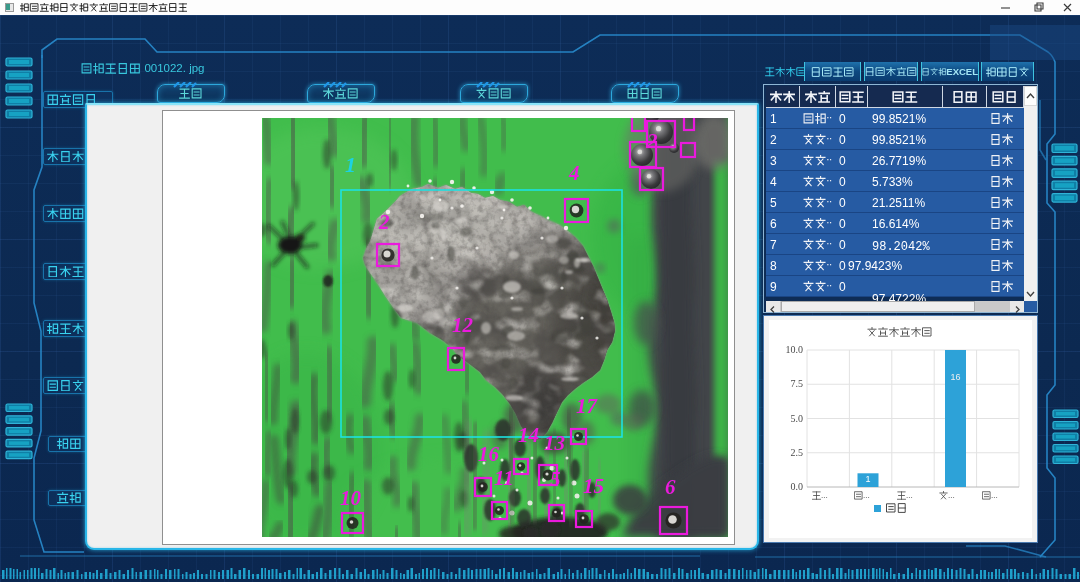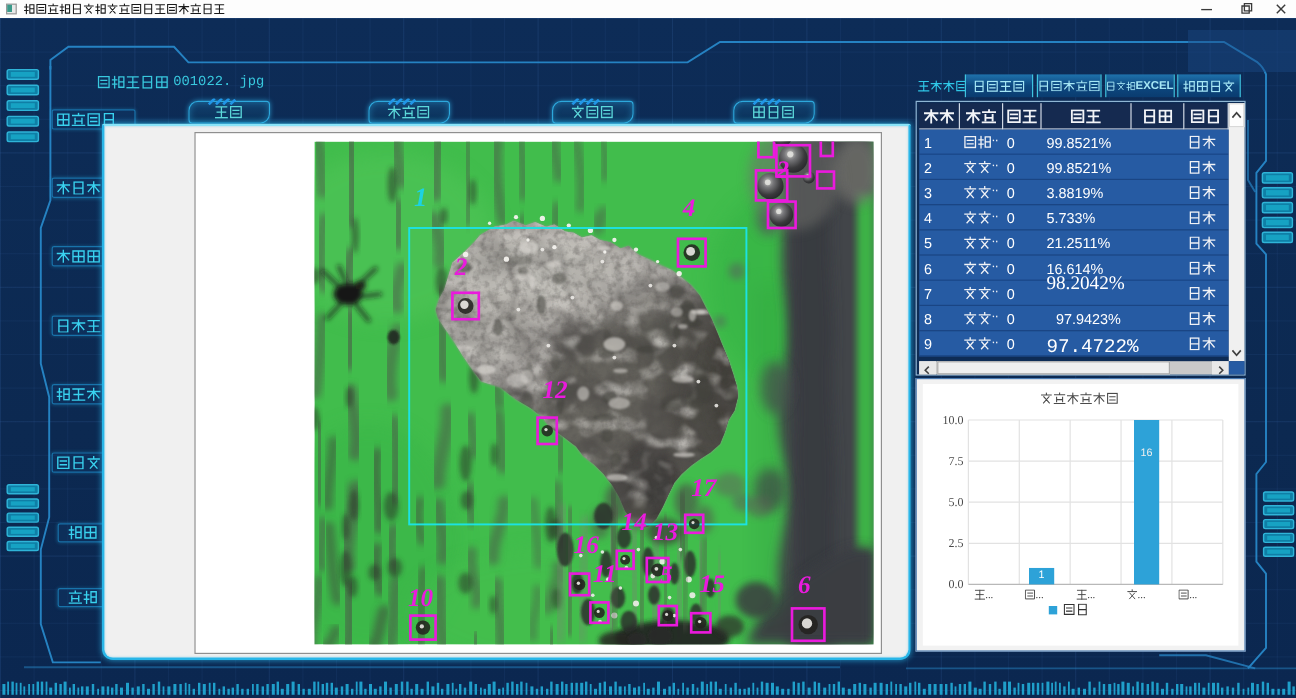--- a/index.html
+++ b/index.html
@@ -371,21 +371,21 @@
         <rect x="1077.0" y="572" width="2" height="7" fill="#1f9fca"></rect>
       </g>
  <rect x="990" y="25" width="90" height="35" fill="#1b4a86" opacity="0.45"></rect>
 </svg>
 <div class="abs" style="left:81px;top:63px"><svg style="vertical-align:top;" width="59.4" height="11" viewBox="0 0 540 100" fill="none" stroke="#38c8de" stroke-width="10" stroke-linecap="square">
         <path transform="translate(0,0)" d="M10,8H90V90H10Z M28,36H72 M28,63H72"></path>
         <path transform="translate(110,0)" d="M22,6V94 M6,32H38 M6,64H38 M54,10H92V88H54Z M54,48H92"></path>
         <path transform="translate(220,0)" d="M10,10H90 M18,50H82 M6,92H94 M50,10V92"></path>
         <path transform="translate(330,0)" d="M18,6H82V94H18Z M18,50H82"></path>
         <path transform="translate(440,0)" d="M10,10H90V90H10Z M50,10V90 M10,50H90"></path>
-      </svg><span style="font-family:Liberation Mono, monospace;font-size:11.5px;color:#38c8de;vertical-align:top;position:relative;top:-1px;margin-left:4px">001022. jpg</span></div>
+      </svg><span style="font-family:Liberation Sans, sans-serif;font-size:11.5px;color:#38c8de;vertical-align:top;position:relative;top:-1px;margin-left:4px">001022. jpg</span></div>
     <div class="abs" style="left:157px;top:84px;width:68px;height:19px;background:linear-gradient(180deg,#11406e,#0b3058);border:1.3px solid #2da8dc;border-radius:8px 3px 8px 3px;box-shadow:0 0 4px rgba(45,168,220,.8), inset 0 0 6px rgba(45,168,220,.45);display:flex;align-items:center;justify-content:center">
       <svg class="abs" style="left:14px;top:-3px" width="26" height="6" viewBox="0 0 26 6">
         <path d="M2,5 L7,0 M8,5 L13,0 M14,5 L19,0 M20,5 L24,1" stroke="#2196e8" stroke-width="2.2"></path>
       </svg>
       <svg style="vertical-align:top;" width="23.1" height="11" viewBox="0 0 210 100" fill="none" stroke="#5cd8da" stroke-width="10" stroke-linecap="square">
         <path transform="translate(0,0)" d="M10,10H90 M18,50H82 M6,92H94 M50,10V92"></path>
         <path transform="translate(110,0)" d="M10,8H90V90H10Z M28,36H72 M28,63H72"></path>
       </svg>
     </div>
     <div class="abs" style="left:307px;top:84px;width:68px;height:19px;background:linear-gradient(180deg,#11406e,#0b3058);border:1.3px solid #2da8dc;border-radius:8px 3px 8px 3px;box-shadow:0 0 4px rgba(45,168,220,.8), inset 0 0 6px rgba(45,168,220,.45);display:flex;align-items:center;justify-content:center">
@@ -990,21 +990,21 @@
         <path transform="translate(0,0)" d="M18,6H82V94H18Z M18,50H82"></path>
         <path transform="translate(110,0)" d="M50,4V96 M6,28H94 M46,34L12,74 M54,34L88,74"></path>
       </svg></div>
     <div class="abs" style="left:766px;top:150px;width:258px;height:21px;background:#265ba3;border-bottom:1px solid #1a4584"></div>
     <div class="abs" style="left:770px;top:154px;color:#fff;font-size:12px">3</div>
     <div class="abs" style="left:803px;top:155px"><svg style="vertical-align:top;" width="23.1" height="11" viewBox="0 0 210 100" fill="none" stroke="#f0f2f6" stroke-width="10" stroke-linecap="square">
         <path transform="translate(0,0)" d="M50,4V18 M10,22H90 M28,36L74,88 M72,36L26,88"></path>
         <path transform="translate(110,0)" d="M50,4V18 M10,22H90 M28,36L74,88 M72,36L26,88"></path>
       </svg><span style="color:#f0f2f6;font-size:11px;vertical-align:top;position:relative;top:-2px;letter-spacing:-1px">··</span></div>
     <div class="abs" style="left:839px;top:154px;color:#fff;font-size:12px">0</div>
-    <div class="abs" style="left:872px;top:154px;color:#fff;font-size:12px;font-family:'Liberation Sans',sans-serif">3.8819%</div>
+    <div class="abs" style="left:872px;top:154px;color:#fff;font-size:12px;font-family:'Liberation Sans',sans-serif">26.7719%</div>
     <div class="abs" style="left:990px;top:155px"><svg style="vertical-align:top;" width="23.1" height="11" viewBox="0 0 210 100" fill="none" stroke="#f0f2f6" stroke-width="10" stroke-linecap="square">
         <path transform="translate(0,0)" d="M18,6H82V94H18Z M18,50H82"></path>
         <path transform="translate(110,0)" d="M50,4V96 M6,28H94 M46,34L12,74 M54,34L88,74"></path>
       </svg></div>
     <div class="abs" style="left:766px;top:171px;width:258px;height:21px;background:#265ba3;border-bottom:1px solid #1a4584"></div>
     <div class="abs" style="left:770px;top:175px;color:#fff;font-size:12px">4</div>
     <div class="abs" style="left:803px;top:176px"><svg style="vertical-align:top;" width="23.1" height="11" viewBox="0 0 210 100" fill="none" stroke="#f0f2f6" stroke-width="10" stroke-linecap="square">
         <path transform="translate(0,0)" d="M50,4V18 M10,22H90 M28,36L74,88 M72,36L26,88"></path>
         <path transform="translate(110,0)" d="M50,4V18 M10,22H90 M28,36L74,88 M72,36L26,88"></path>
       </svg><span style="color:#f0f2f6;font-size:11px;vertical-align:top;position:relative;top:-2px;letter-spacing:-1px">··</span></div>
@@ -1038,45 +1038,45 @@
         <path transform="translate(0,0)" d="M18,6H82V94H18Z M18,50H82"></path>
         <path transform="translate(110,0)" d="M50,4V96 M6,28H94 M46,34L12,74 M54,34L88,74"></path>
       </svg></div>
     <div class="abs" style="left:766px;top:234px;width:258px;height:21px;background:#265ba3;border-bottom:1px solid #1a4584"></div>
     <div class="abs" style="left:770px;top:238px;color:#fff;font-size:12px">7</div>
     <div class="abs" style="left:803px;top:239px"><svg style="vertical-align:top;" width="23.1" height="11" viewBox="0 0 210 100" fill="none" stroke="#f0f2f6" stroke-width="10" stroke-linecap="square">
         <path transform="translate(0,0)" d="M50,4V18 M10,22H90 M28,36L74,88 M72,36L26,88"></path>
         <path transform="translate(110,0)" d="M50,4V18 M10,22H90 M28,36L74,88 M72,36L26,88"></path>
       </svg><span style="color:#f0f2f6;font-size:11px;vertical-align:top;position:relative;top:-2px;letter-spacing:-1px">··</span></div>
     <div class="abs" style="left:839px;top:238px;color:#fff;font-size:12px">0</div>
-    <div class="abs" style="left:872px;top:228px;color:#fff;font-size:16px;font-family:Liberation Serif, serif">98.2042%</div>
+    <div class="abs" style="left:872px;top:240px;color:#fff;font-size:12px;font-family:Liberation Mono, monospace">98.2042%</div>
     <div class="abs" style="left:990px;top:239px"><svg style="vertical-align:top;" width="23.1" height="11" viewBox="0 0 210 100" fill="none" stroke="#f0f2f6" stroke-width="10" stroke-linecap="square">
         <path transform="translate(0,0)" d="M18,6H82V94H18Z M18,50H82"></path>
         <path transform="translate(110,0)" d="M50,4V96 M6,28H94 M46,34L12,74 M54,34L88,74"></path>
       </svg></div>
     <div class="abs" style="left:766px;top:255px;width:258px;height:21px;background:#265ba3;border-bottom:1px solid #1a4584"></div>
     <div class="abs" style="left:770px;top:259px;color:#fff;font-size:12px">8</div>
     <div class="abs" style="left:803px;top:260px"><svg style="vertical-align:top;" width="23.1" height="11" viewBox="0 0 210 100" fill="none" stroke="#f0f2f6" stroke-width="10" stroke-linecap="square">
         <path transform="translate(0,0)" d="M50,4V18 M10,22H90 M28,36L74,88 M72,36L26,88"></path>
         <path transform="translate(110,0)" d="M50,4V18 M10,22H90 M28,36L74,88 M72,36L26,88"></path>
       </svg><span style="color:#f0f2f6;font-size:11px;vertical-align:top;position:relative;top:-2px;letter-spacing:-1px">··</span></div>
     <div class="abs" style="left:839px;top:259px;color:#fff;font-size:12px">0</div>
-    <div class="abs" style="left:880px;top:259px;color:#fff;font-size:12px;font-family:'Liberation Sans',sans-serif">97.9423%</div>
+    <div class="abs" style="left:848px;top:259px;color:#fff;font-size:12px;font-family:'Liberation Sans',sans-serif">97.9423%</div>
     <div class="abs" style="left:990px;top:260px"><svg style="vertical-align:top;" width="23.1" height="11" viewBox="0 0 210 100" fill="none" stroke="#f0f2f6" stroke-width="10" stroke-linecap="square">
         <path transform="translate(0,0)" d="M18,6H82V94H18Z M18,50H82"></path>
         <path transform="translate(110,0)" d="M50,4V96 M6,28H94 M46,34L12,74 M54,34L88,74"></path>
       </svg></div>
     <div class="abs" style="left:766px;top:276px;width:258px;height:21px;background:#265ba3;border-bottom:1px solid #1a4584"></div>
     <div class="abs" style="left:770px;top:280px;color:#fff;font-size:12px">9</div>
     <div class="abs" style="left:803px;top:281px"><svg style="vertical-align:top;" width="23.1" height="11" viewBox="0 0 210 100" fill="none" stroke="#f0f2f6" stroke-width="10" stroke-linecap="square">
         <path transform="translate(0,0)" d="M50,4V18 M10,22H90 M28,36L74,88 M72,36L26,88"></path>
         <path transform="translate(110,0)" d="M50,4V18 M10,22H90 M28,36L74,88 M72,36L26,88"></path>
       </svg><span style="color:#f0f2f6;font-size:11px;vertical-align:top;position:relative;top:-2px;letter-spacing:-1px">··</span></div>
     <div class="abs" style="left:839px;top:280px;color:#fff;font-size:12px">0</div>
-    <div class="abs" style="left:872px;top:280px;color:#fff;font-size:16px;font-family:Liberation Mono, monospace">97.4722%</div>
+    <div class="abs" style="left:872px;top:292px;color:#fff;font-size:12px;font-family:Liberation Sans, sans-serif">97.4722%</div>
     <div class="abs" style="left:990px;top:281px"><svg style="vertical-align:top;" width="23.1" height="11" viewBox="0 0 210 100" fill="none" stroke="#f0f2f6" stroke-width="10" stroke-linecap="square">
         <path transform="translate(0,0)" d="M18,6H82V94H18Z M18,50H82"></path>
         <path transform="translate(110,0)" d="M50,4V96 M6,28H94 M46,34L12,74 M54,34L88,74"></path>
       </svg></div>
     <div class="abs" style="left:1024px;top:86px;width:13px;height:215px;background:#f0f0f0"></div>
     <div class="abs" style="left:1024px;top:86px;width:13px;height:20px;background:#fdfdfd;border:1px solid #d8d8d8"><svg width="11" height="18" viewBox="0 0 11 18">
         <path d="M2,11 L5.5,7 L9,11" stroke="#404040" stroke-width="1.4" fill="none"></path>
       </svg></div>
     <div class="abs" style="left:1024px;top:287px;width:13px;height:14px"><svg width="13" height="14" viewBox="0 0 13 14">
         <path d="M3,5 L6.5,9 L10,5" stroke="#404040" stroke-width="1.4" fill="none"></path>

